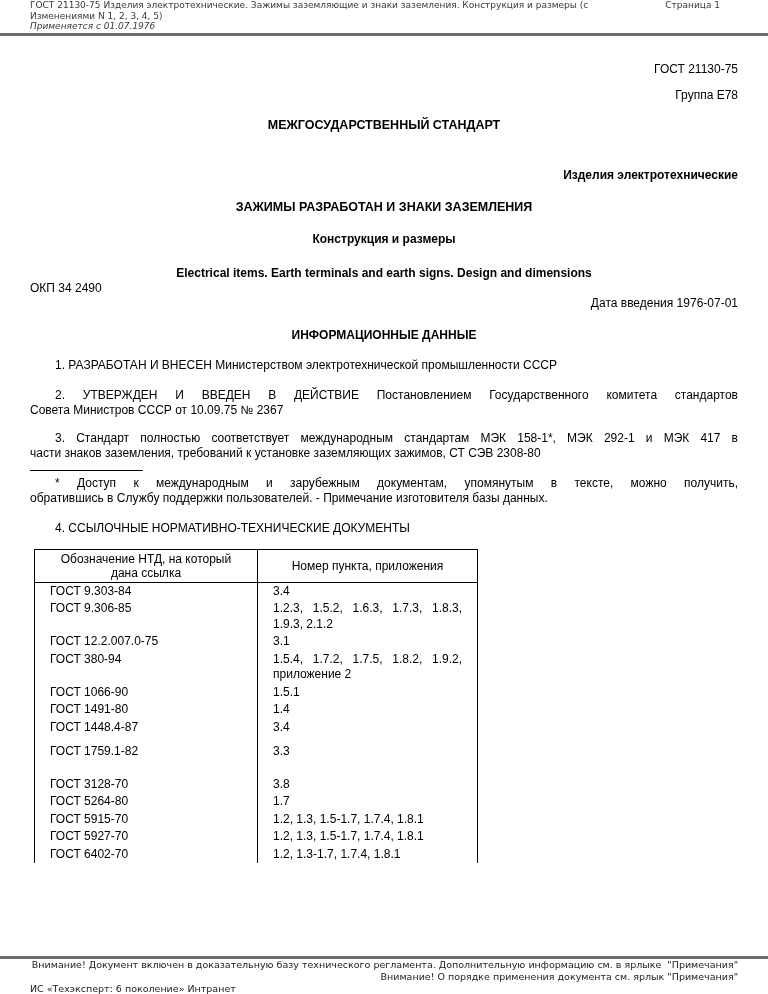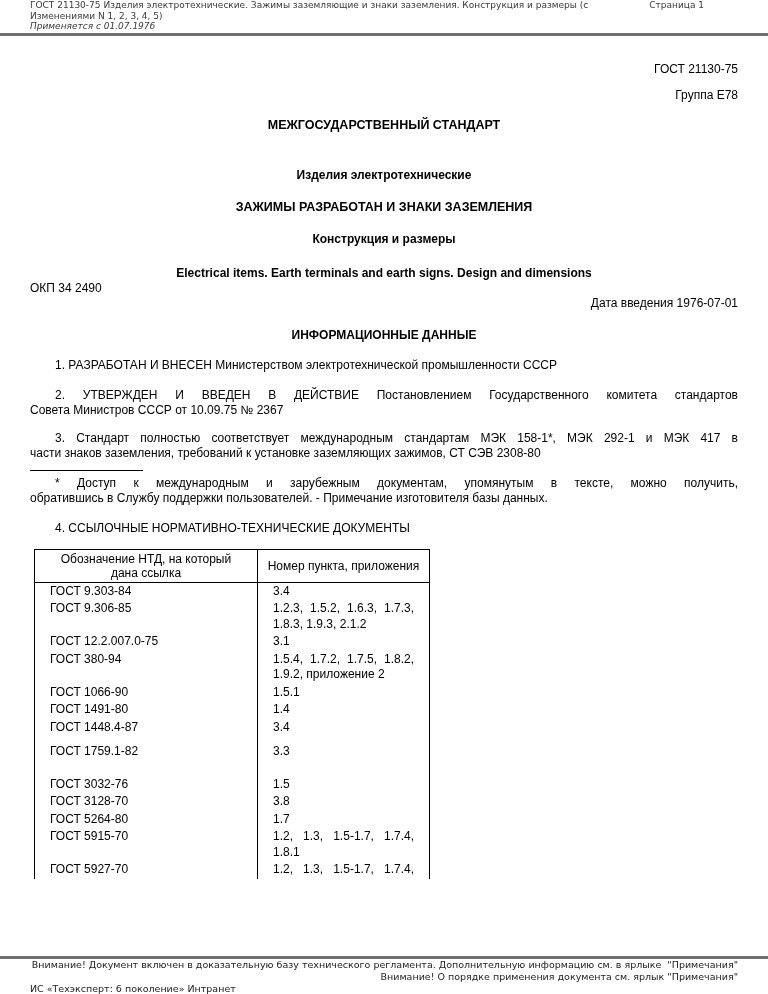--- a/index.html
+++ b/index.html
@@ -4,51 +4,51 @@
 <style>
   html,body{margin:0;padding:0;background:#ffffff;}
   .page{position:relative;width:768px;height:994px;background:#fff;overflow:hidden;
         font-family:"Liberation Sans",sans-serif;color:#000;}
 
   
   .topbar{position:relative;padding:0 30px;font-family:"DejaVu Sans",sans-serif;
           font-size:9px;line-height:10.5px;color:#3a3a3a;}
   .topbar .doc-lines{width:620px;}
   .topbar .applies{font-style:italic;}
-  .topbar .page-label{position:absolute;top:0;right:64px;}
+  .topbar .page-label{position:absolute;top:0;right:48px;}
 
   .hrule{height:3px;background:var(--divider,#6f6f6f);margin-top:1px;}
 
   .content{padding:0 30px;font-size:12px;line-height:15px;margin-top:24px;}
   .right-txt{text-align:right;}
   .center-b{text-align:center;font-weight:bold;}
 
   .code{margin-top:26px;}
   .group{margin-top:11px;}
   .stype{margin-top:15px;font-size:12.5px;}
-  .t1{margin-top:35px;}
+  .t1{margin-top:35px;text-align:right;}
   .t2{margin-top:17px;font-size:12.5px;}
   .t3{margin-top:17px;}
   .ten{margin-top:19px;}
   .mks{margin-top:52px;}
   .date{margin-top:0;}
   .info{margin-top:17px;}
 
   .para{margin-top:15px;}
   .para.p3{margin-top:13px;}
   .para .ln{text-align:justify;text-align-last:justify;}
   .para .ln:last-child{text-align:left;text-align-last:auto;}
   .para .ln:first-child{text-indent:25px;}
 
   .fnrule{margin-top:9px;width:113px;border-top:1px solid #000;}
   .para.footnote{margin-top:5px;}
   .sec4{margin-top:15px;text-indent:25px;}
 
   .table-clip{margin-top:13px;margin-left:4px;height:330px;overflow:hidden;}
-  table.ref{border-collapse:collapse;width:396px;table-layout:fixed;
+  table.ref{border-collapse:collapse;width:444px;table-layout:fixed;
             border-left:1px solid #000;border-right:1px solid #000;border-top:1px solid #000;}
   table.ref th{border:1px solid #000;font-weight:normal;text-align:center;
                white-space:pre-line;line-height:14px;padding:2px 4px;font-size:12px;}
   table.ref td{border-left:1px solid #000;border-right:1px solid #000;
                vertical-align:top;padding:1px 15px;line-height:15.5px;font-size:12px;}
   table.ref col.c1{width:223px;}
   table.ref td.c2{text-align:justify;}
   table.ref tr.tall td{padding-bottom:8px;}
   table.ref tr.spacer td{height:13px;}
 
@@ -153,24 +153,20 @@
             </tr>
             <tr>
               <td class="c1">ГОСТ 1759.1-82</td>
               <td class="c2">3.3</td>
             </tr>
             <tr class="spacer">
               <td class="c1"></td>
               <td class="c2"></td>
             </tr>
             <tr>
-              <td class="c1">ГОСТ 3032-76</td>
-              <td class="c2">1.5</td>
-            </tr>
-            <tr>
               <td class="c1">ГОСТ 3128-70</td>
               <td class="c2">3.8</td>
             </tr>
             <tr>
               <td class="c1">ГОСТ 5264-80</td>
               <td class="c2">1.7</td>
             </tr>
             <tr>
               <td class="c1">ГОСТ 5915-70</td>
               <td class="c2">1.2, 1.3, 1.5-1.7, 1.7.4, 1.8.1</td>

